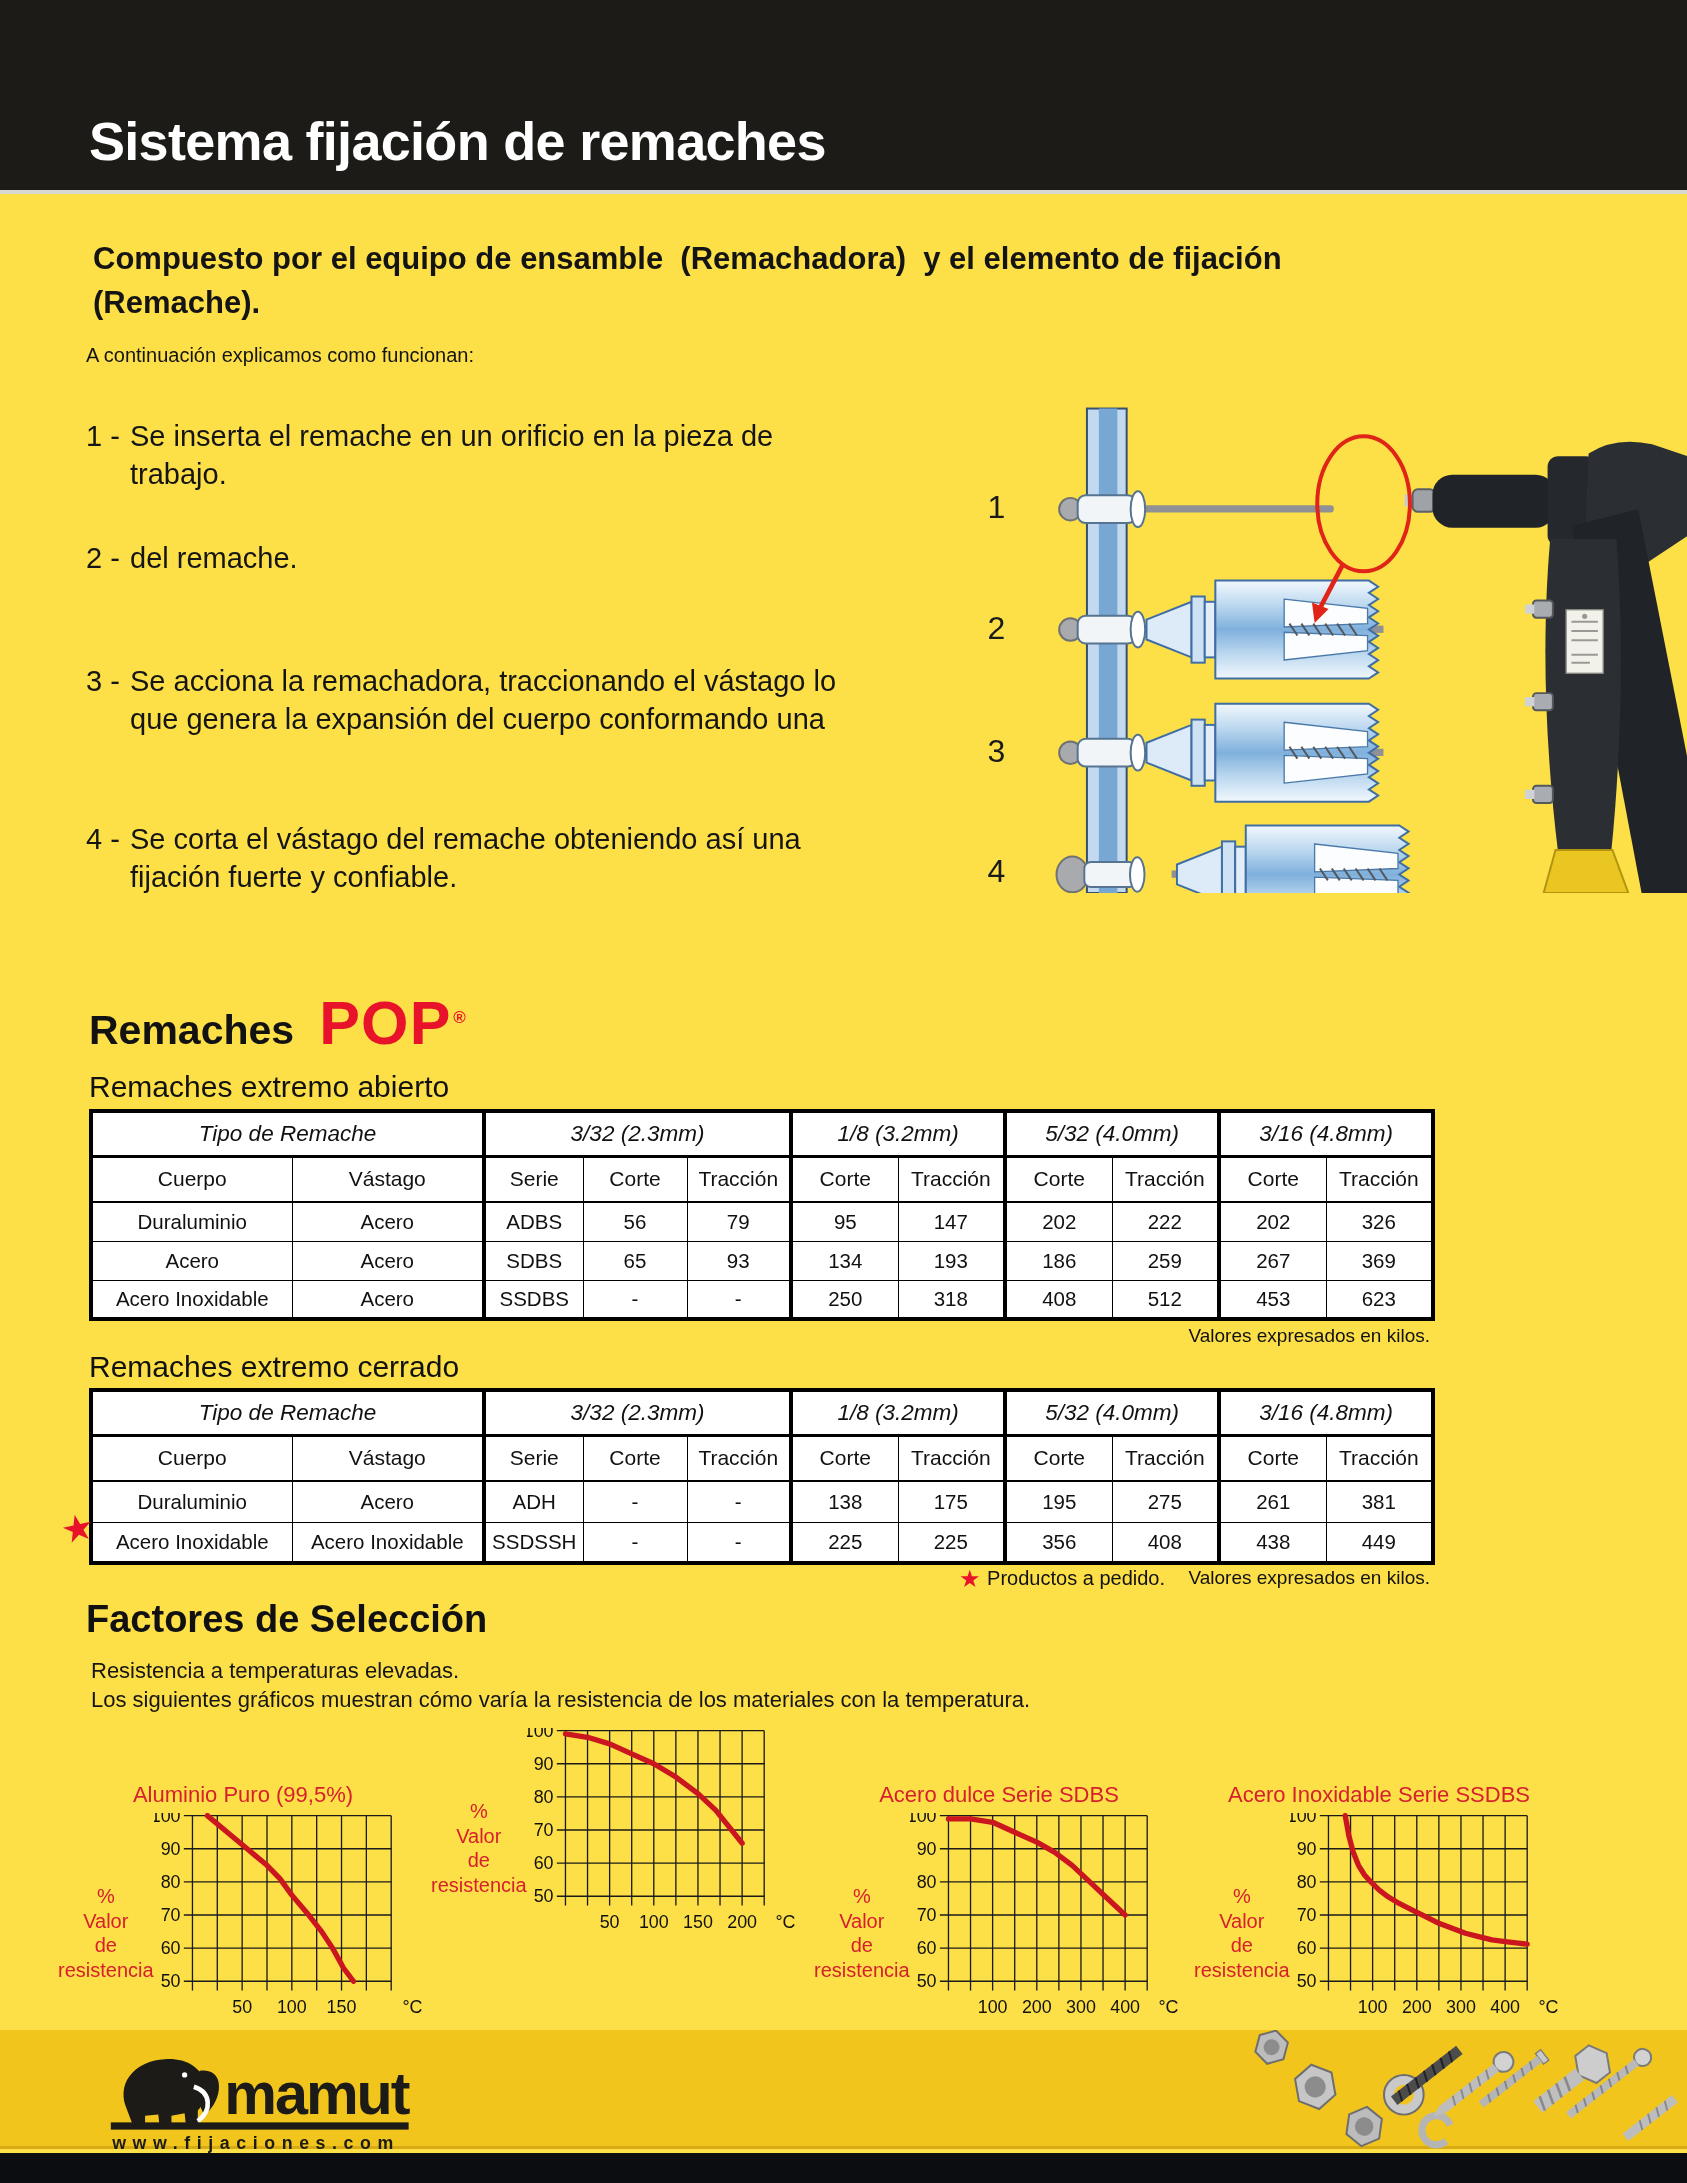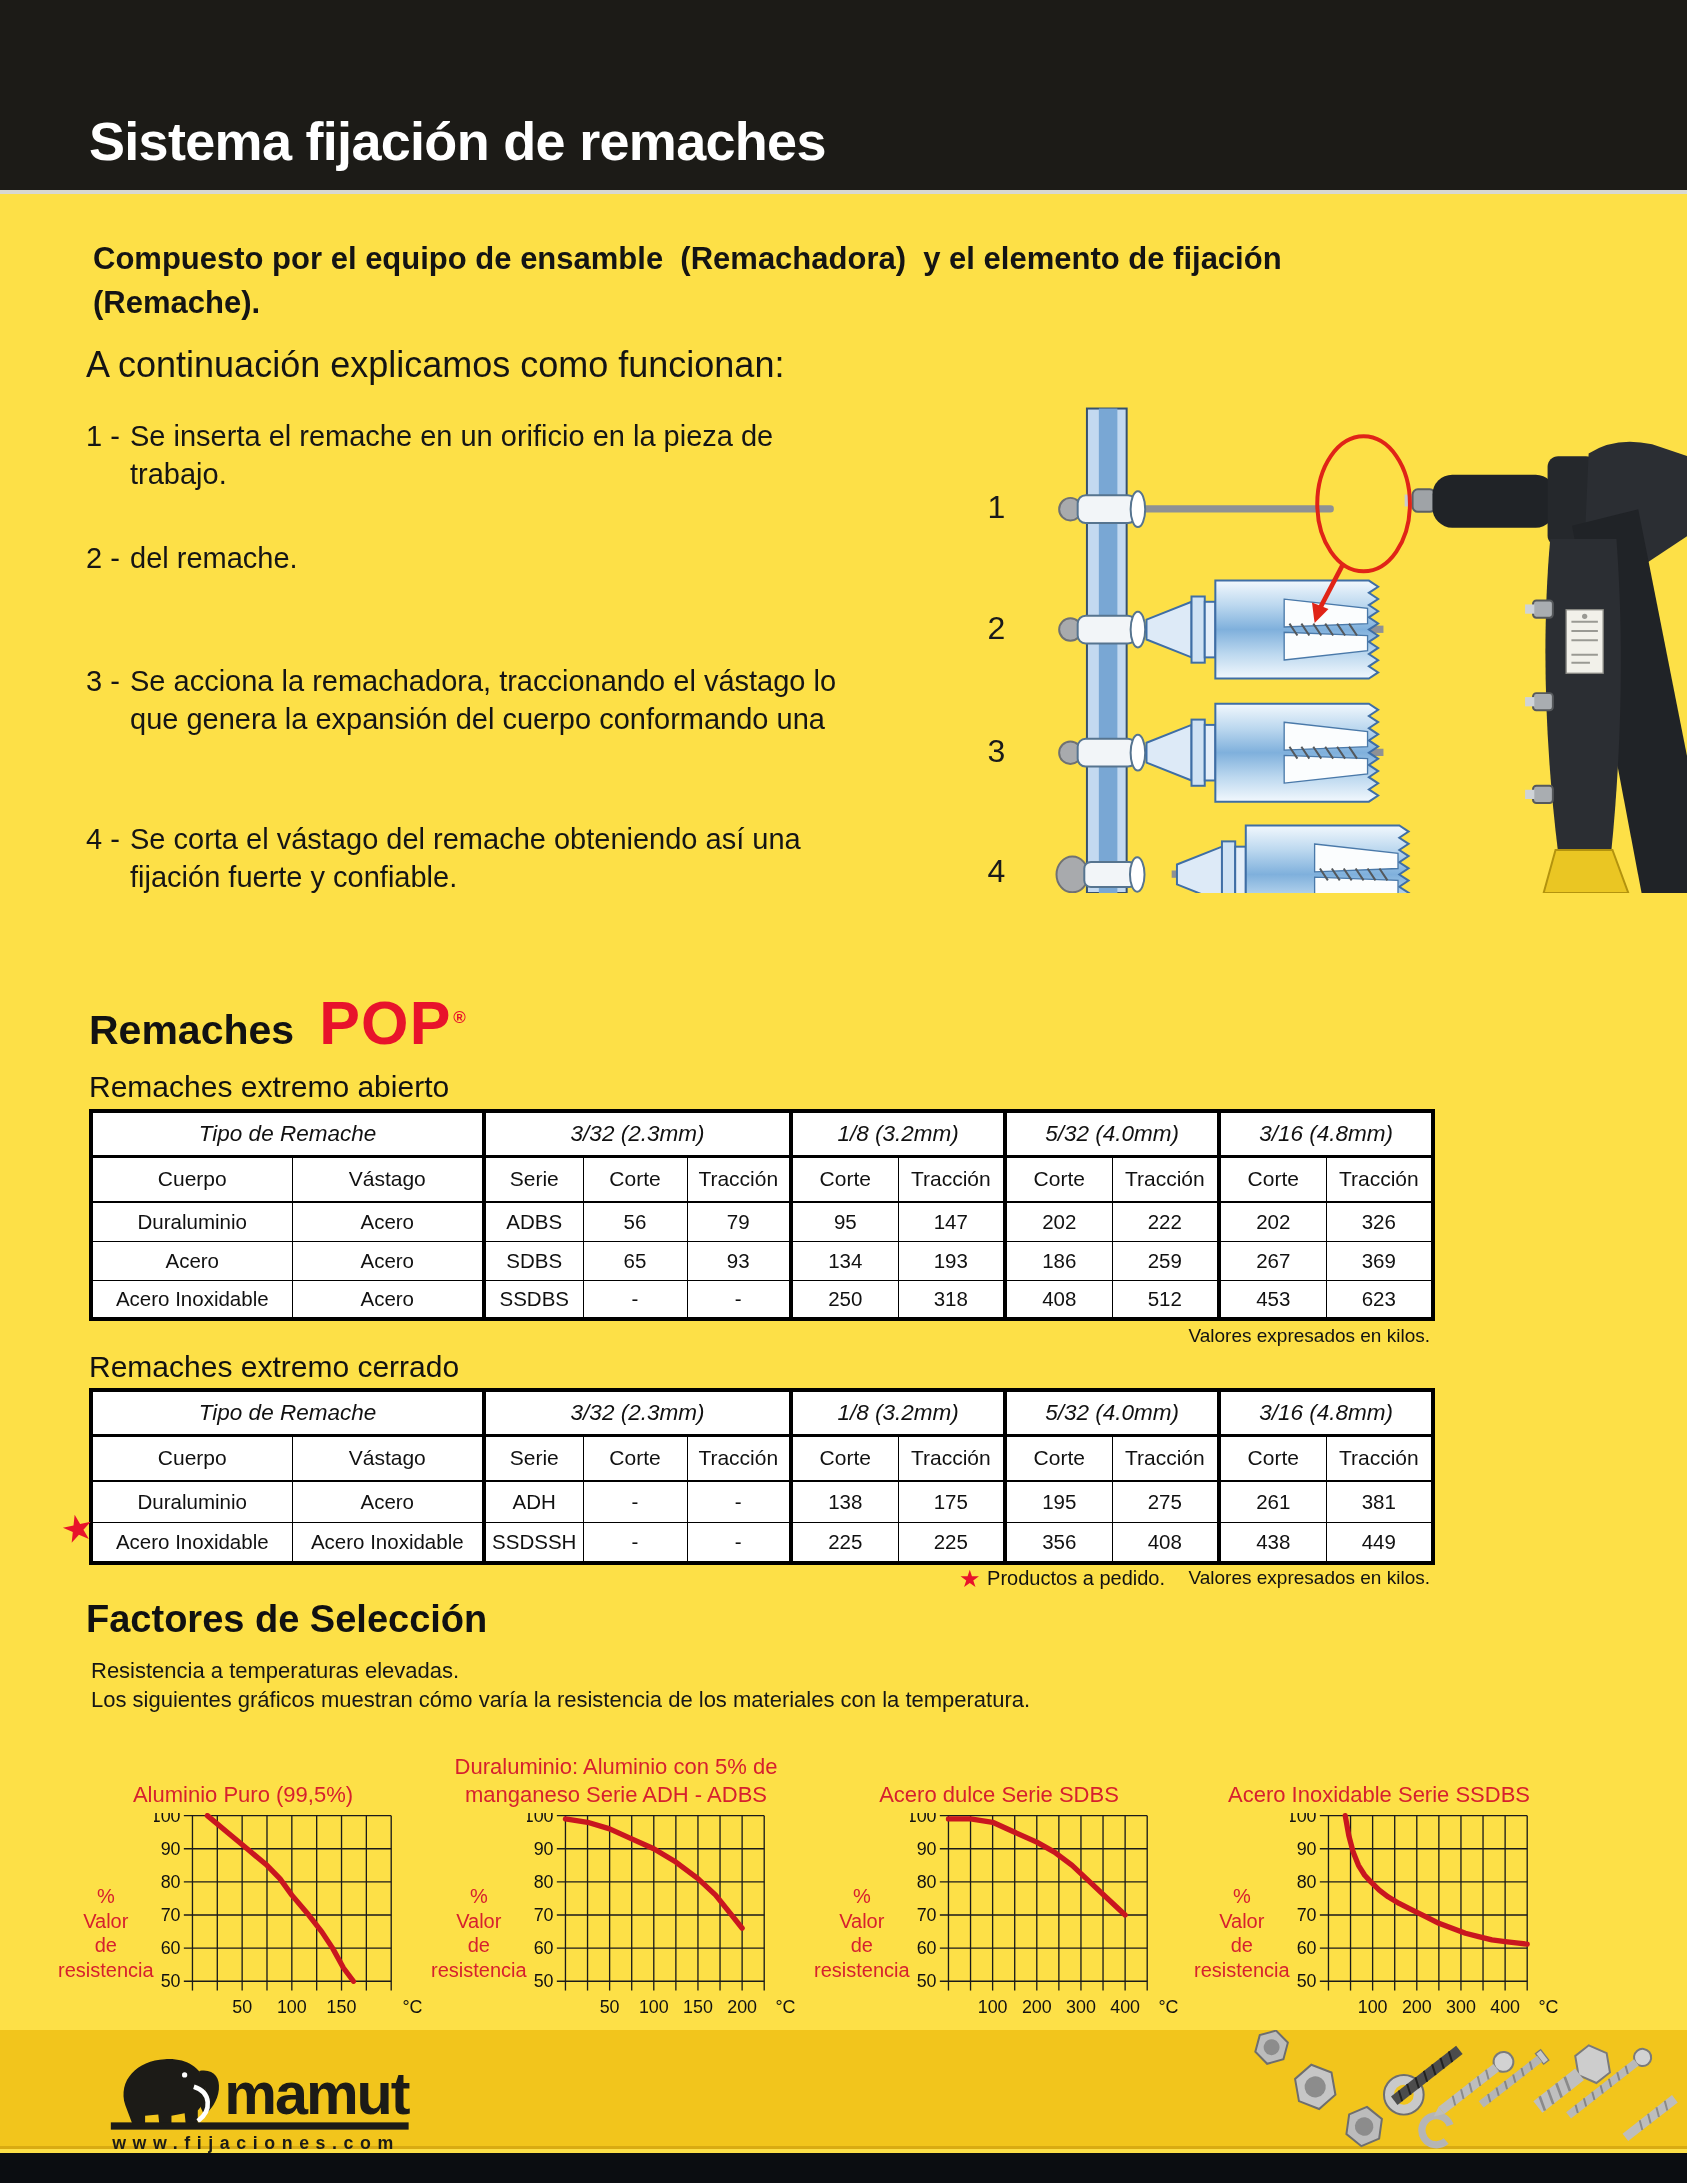--- a/index.html
+++ b/index.html
@@ -4,21 +4,21 @@
 <style>
   html,body{margin:0;padding:0;background:#ffffff;}
   .page{position:relative;width:1687px;height:2183px;background:#fde047;overflow:hidden;
         font-family:"Liberation Sans",sans-serif;color:#141414;}
   
   .hdr{position:absolute;left:0;top:0;width:1687px;height:190px;background:#1c1b17;}
   .hdr-title{position:absolute;left:89px;bottom:18.5px;color:#ffffff;font-size:54px;font-weight:bold;letter-spacing:-0.7px;}
   .hdr-shadow{position:absolute;left:0;top:190px;width:1687px;height:4px;background:#d8d8d2;}
   
   .intro-bold{position:absolute;left:93px;top:237px;width:1456px;font-size:31px;font-weight:bold;line-height:44px;white-space:pre-wrap;}
-  .intro-lead{position:absolute;left:86px;top:344px;font-size:36px;text-align:center;}
+  .intro-lead{position:absolute;left:86px;top:344px;font-size:20px;text-align:center;}
   
   .step{position:absolute;left:86px;display:flex;font-size:29px;line-height:38px;color:#151515;}
   .step-num{width:44px;flex:none;}
   
   .ill{position:absolute;left:973px;top:390px;width:715px;height:503px;}
   .ill svg{position:absolute;left:0;top:0;}
   .ill-num{position:absolute;left:14.6px;font-size:32px;color:#1a1a1a;}
   
   .pop-row{position:absolute;left:89px;top:987px;display:flex;align-items:baseline;}
   .pop-remaches{font-size:41px;font-weight:bold;color:#121212;}
@@ -389,24 +389,20 @@
             <text x="40" y="263" text-anchor="end" font-size="27" fill="#111" font-family="Liberation Sans, sans-serif">50</text>
             <text x="133" y="302" text-anchor="middle" font-size="27" fill="#111" font-family="Liberation Sans, sans-serif">50</text>
             <text x="208" y="302" text-anchor="middle" font-size="27" fill="#111" font-family="Liberation Sans, sans-serif">100</text>
             <text x="283" y="302" text-anchor="middle" font-size="27" fill="#111" font-family="Liberation Sans, sans-serif">150</text>
             <text x="390" y="302" text-anchor="middle" font-size="27" fill="#111" font-family="Liberation Sans, sans-serif">°C</text>
             <path d="M80.5,4.0 L110.5,29.0 L140.5,54.0 L170.5,79.0 L190.0,99.0 L208.0,124.0 L233.5,154.0 L253.0,179.0 L269.5,204.0 L286.0,234.0 L301.0,254.0 " fill="none" stroke="#c9161f" stroke-width="8" stroke-linecap="round" stroke-linejoin="round"></path>
           </svg></div>
     </div>
   </div>
   <div class="chart-block" style="left:431px">
-    <div class="chart-title">
-        <div>Duraluminio: Aluminio con 5% de</div>
-        <div>manganeso Serie ADH - ADBS</div>
-      </div>
     <div class="chart-body">
       <div class="chart-ylab">
         <div>%</div>
           <div>Valor</div>
           <div>de</div>
           <div>resistencia</div>
       </div>
       <div><svg width="275" height="212" viewBox="0 0 415 320">
             <line x1="58" y1="4" x2="58" y2="268" stroke="#1a1a1a" stroke-width="2"></line>
             <line x1="91.33333333333334" y1="4" x2="91.33333333333334" y2="268" stroke="#1a1a1a" stroke-width="2"></line>

